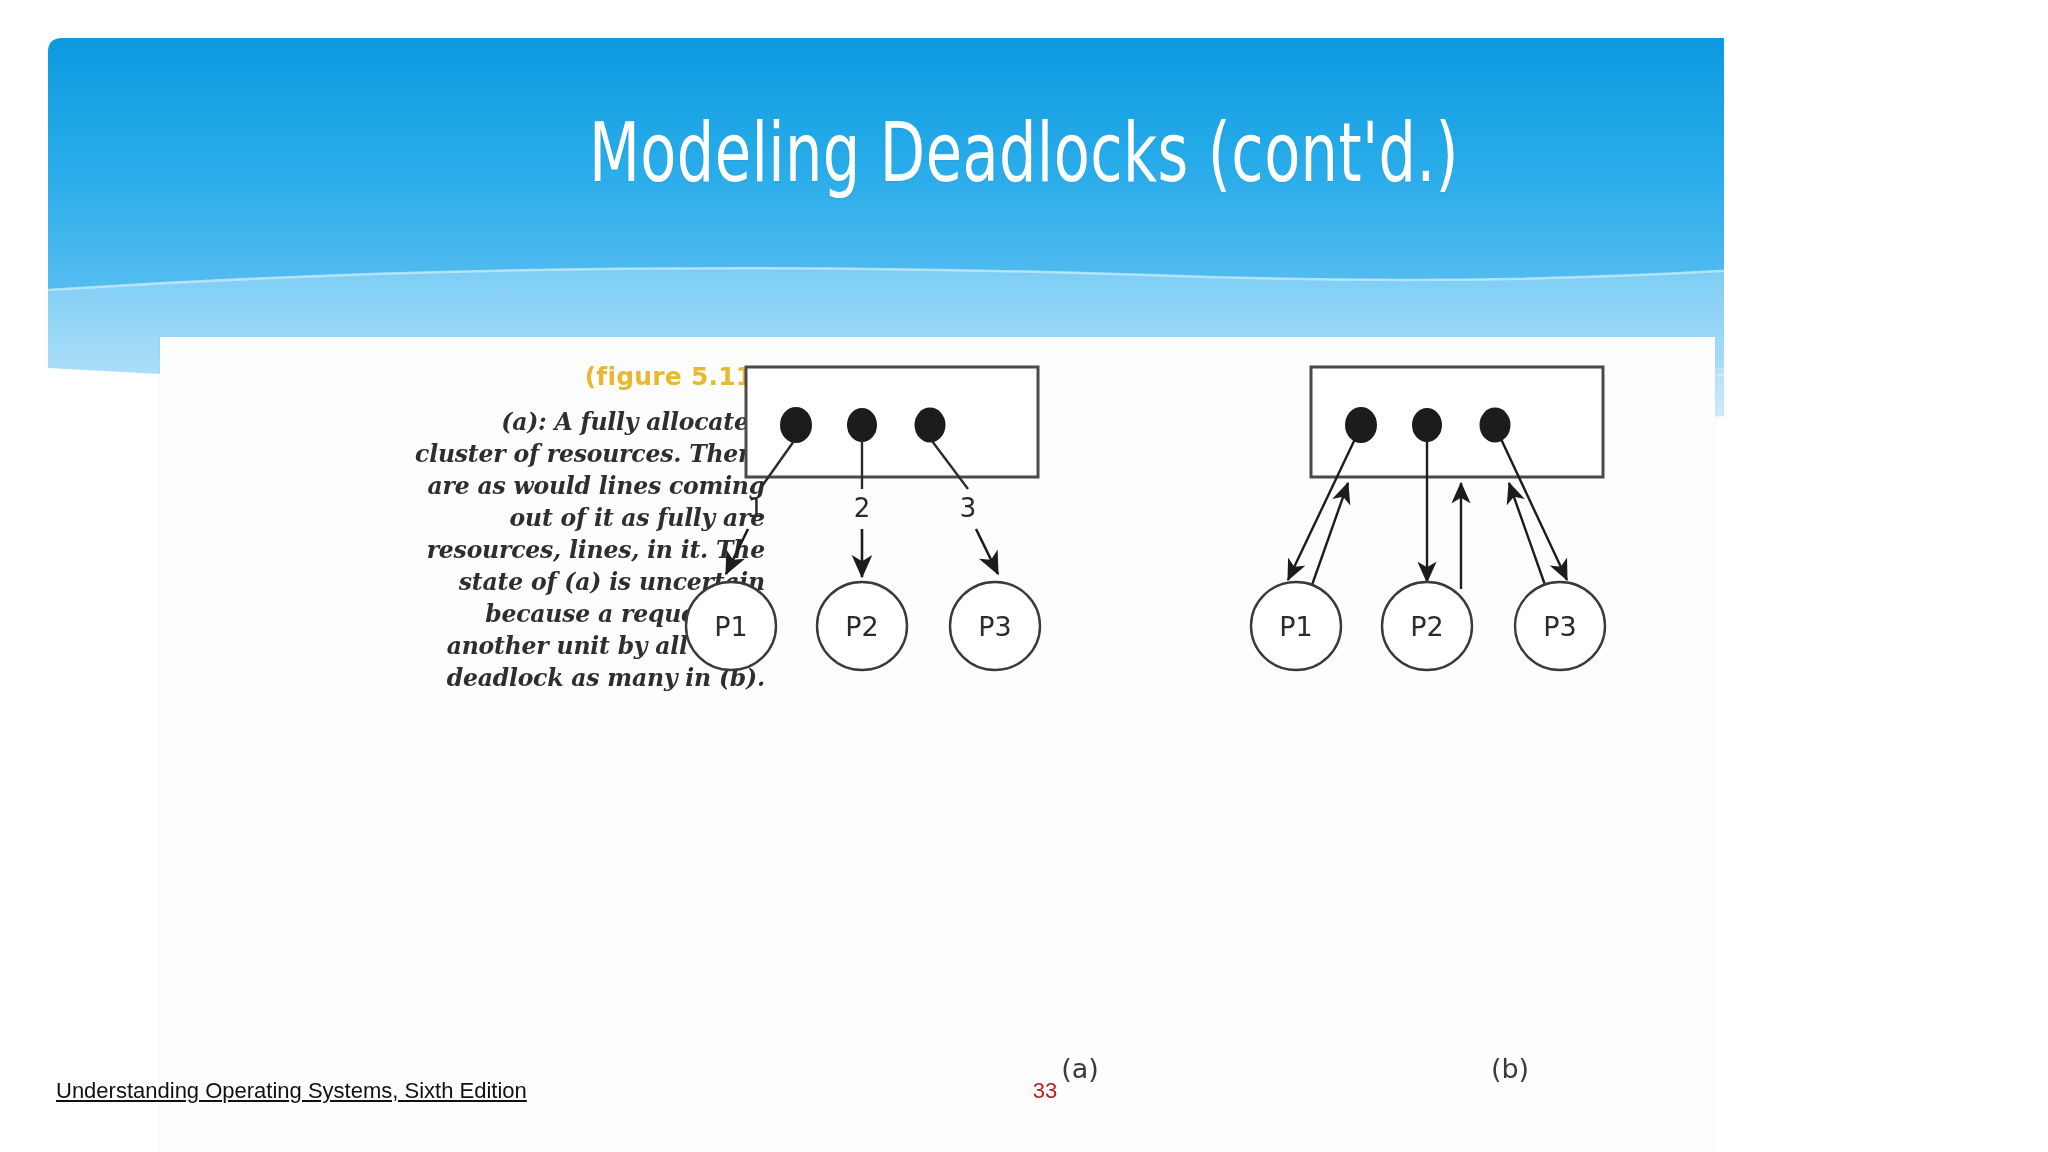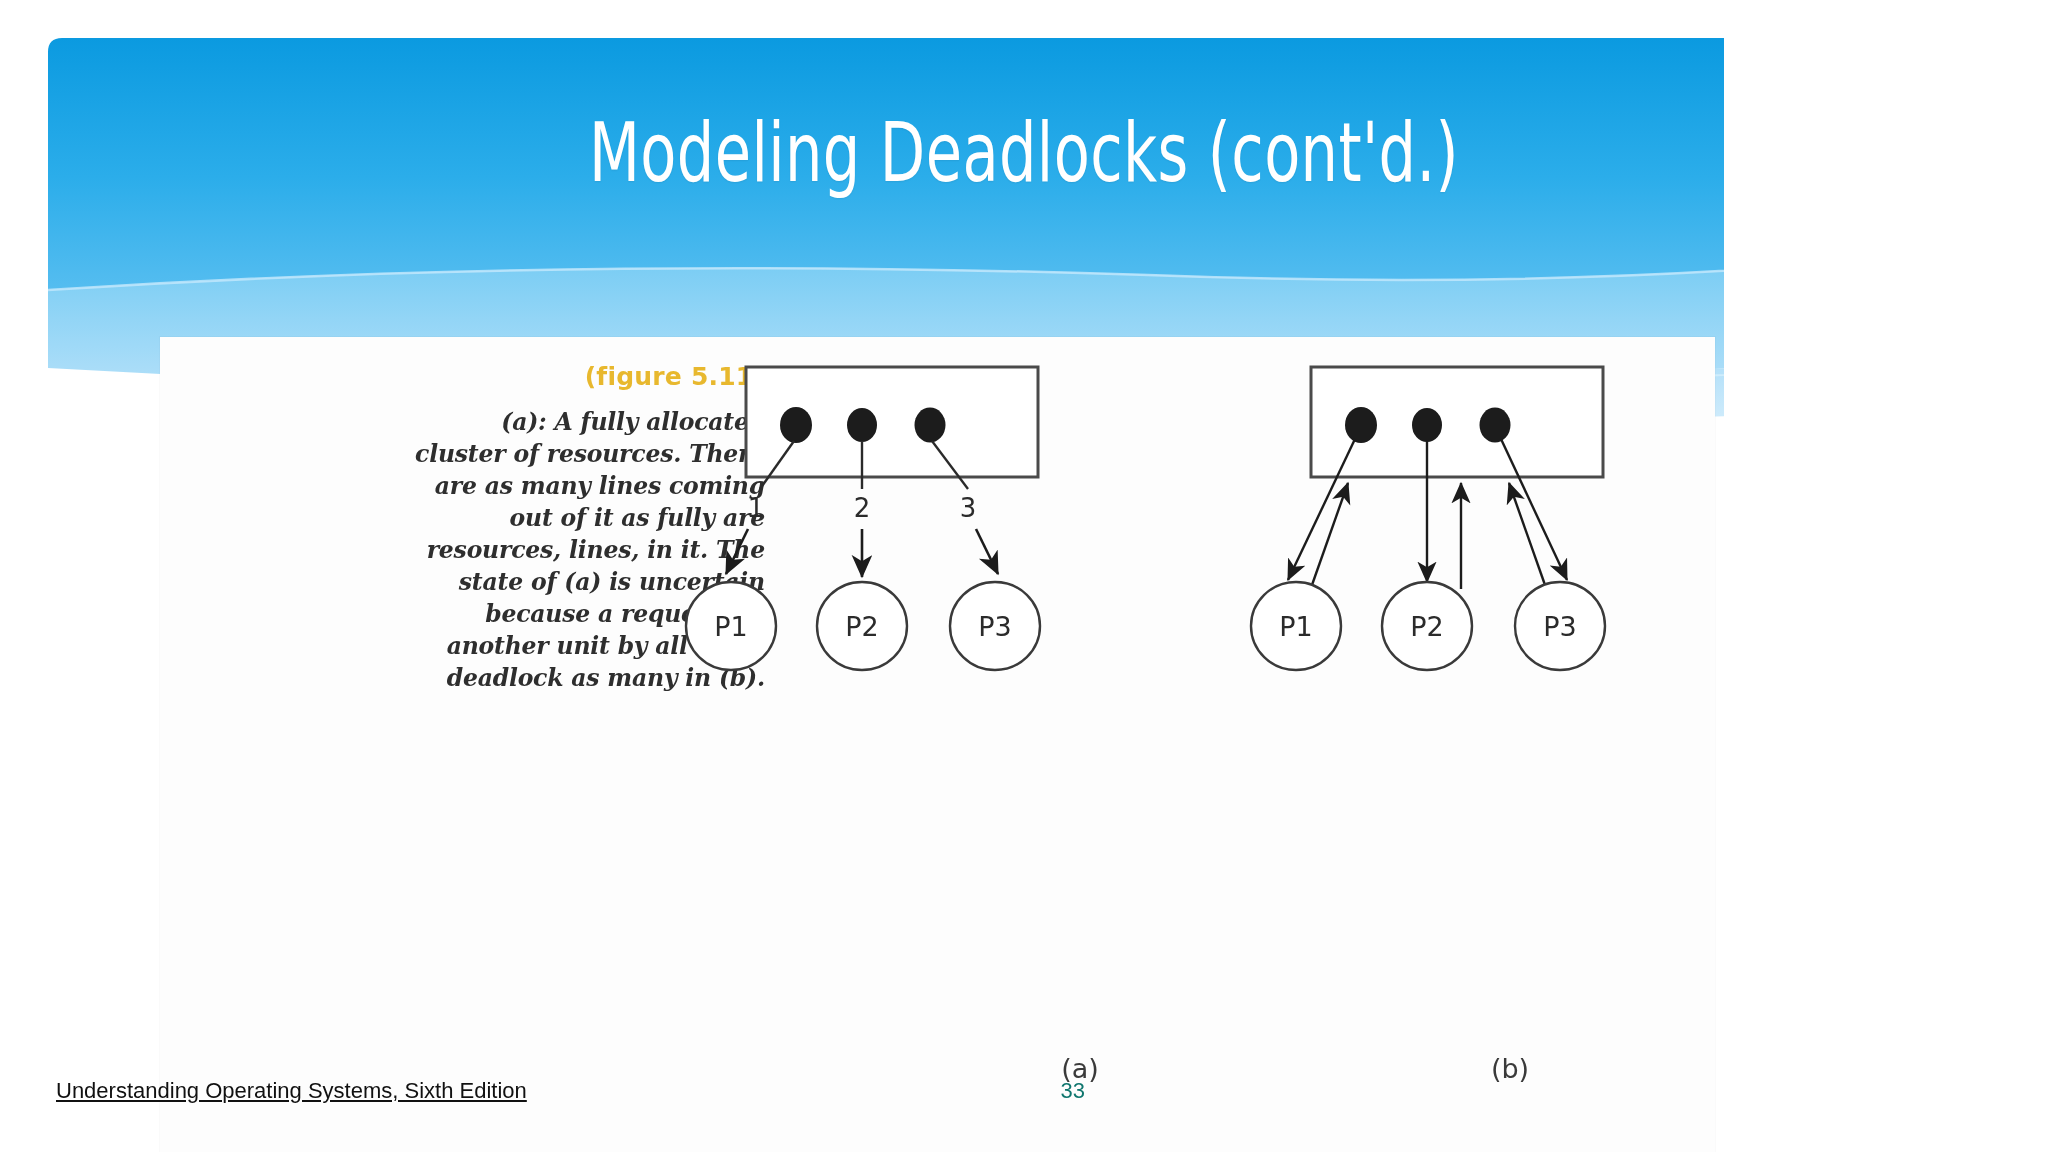--- a/index.html
+++ b/index.html
@@ -134,23 +134,23 @@
     font-size: 22px;
     color: #111111;
     font-family: "Liberation Sans", sans-serif;
     text-decoration: underline;
   }
   #page-number {
     position: absolute;
     left: 1005px;
     top: 1078px;
     width: 80px;
-    text-align: right;
+    text-align: center;
     font-size: 22px;
-    color: #0f766e;
+    color: #b91c1c;
     font-family: "Liberation Sans", sans-serif;
   }
 </style>
 </head>
 <body>
 
 <div id="slide">
 
   <div id="banner-wrap">
     <svg id="banner-svg" viewBox="0 0 2000 380" preserveAspectRatio="none">
@@ -186,21 +186,21 @@
 
   <div id="slide-title">Modeling Deadlocks (cont'd.)</div>
 
   <div id="figure-panel">
 
     <div id="caption">
       <div id="figure-number">(figure 5.11)</div>
       <div id="caption-body">
         <div>(a): A fully allocated</div>
         <div>cluster of resources. There</div>
-        <div>are as many lines coming</div>
+        <div>are as would lines coming</div>
         <div>out of it as fully are</div>
         <div>resources, lines, in it. The</div>
         <div>state of (a) is uncertain</div>
         <div>because a request for</div>
         <div>another unit by all three</div>
         <div>deadlock as many in (b).</div>
       </div>
     </div>
 
     <div id="diagram-a" class="diagram">

